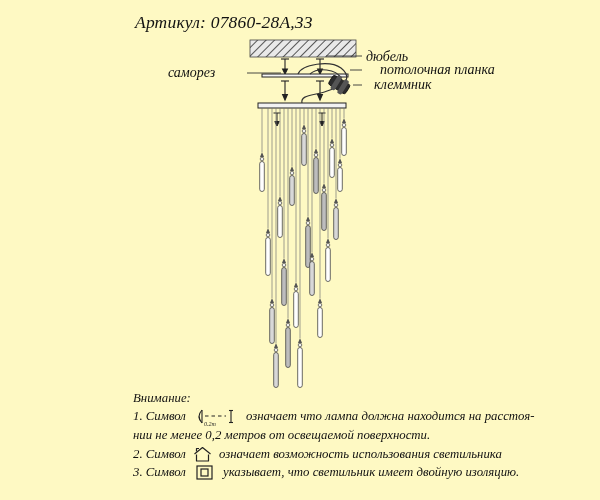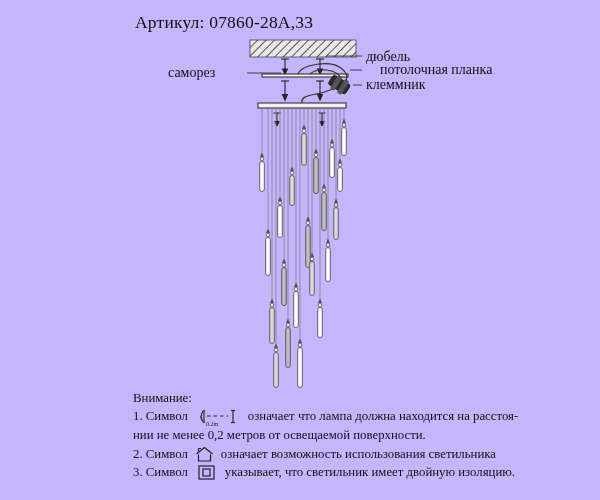--- a/index.html
+++ b/index.html
@@ -1,19 +1,20 @@
 <!DOCTYPE html>
 <html><head>
 <meta charset="utf-8">
 <style>
   html,body{margin:0;padding:0;background:#fff;}
   .sheet{
-    position:relative;width:600px;height:500px;background:#c4b5fd;
+    position:relative;width:600px;height:500px;background:#fef9c3;
     font-family:"Liberation Serif","DejaVu Serif",serif;color:#1c1c1c;
     overflow:hidden;
+    font-style:italic;
   }
   .title{
     position:absolute;left:135px;top:12px;font-size:17.5px;color:#111;
     letter-spacing:.2px;white-space:nowrap;
   }
   .diagram-svg{position:absolute;left:0;top:0;}
   .callout{
     position:absolute;font-size:14px;color:#111;white-space:nowrap;line-height:13px;
   }
   .callout.left{text-align:left;}
@@ -175,21 +176,21 @@
       <line x1="247" y1="73" x2="281" y2="73"></line>
       <line x1="326" y1="56" x2="362" y2="56"></line>
       <line x1="350" y1="70" x2="362" y2="70"></line>
       <line x1="353" y1="85" x2="362" y2="85"></line>
     </g>
   </svg>
 
   <div class="callout left" style="left:168px;top:66px;width:75px;">саморез</div>
   <div class="callout" style="left:366px;top:50px;">дюбель</div>
   <div class="callout" style="left:380px;top:63px;">потолочная планка</div>
-  <div class="callout" style="left:366px;top:78px;">клеммник</div>
+  <div class="callout" style="left:374px;top:78px;">клеммник</div>
 
   <div class="warning">
     <div class="wline">Внимание:</div>
 
     <div class="wline">
       <span>1. Символ</span>
       <span class="sym">
         <svg width="46" height="20" viewBox="0 0 46 20">
           <path d="M9 3 Q3 9.5 9 16" fill="none" stroke="#222" stroke-width="1.1"></path>
           <line x1="9" y1="3" x2="9" y2="16" stroke="#222" stroke-width="1.1"></line>

